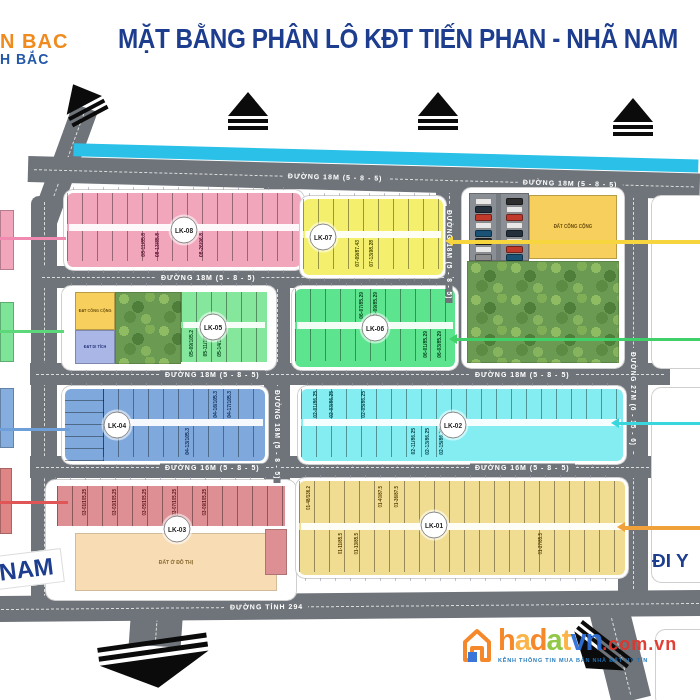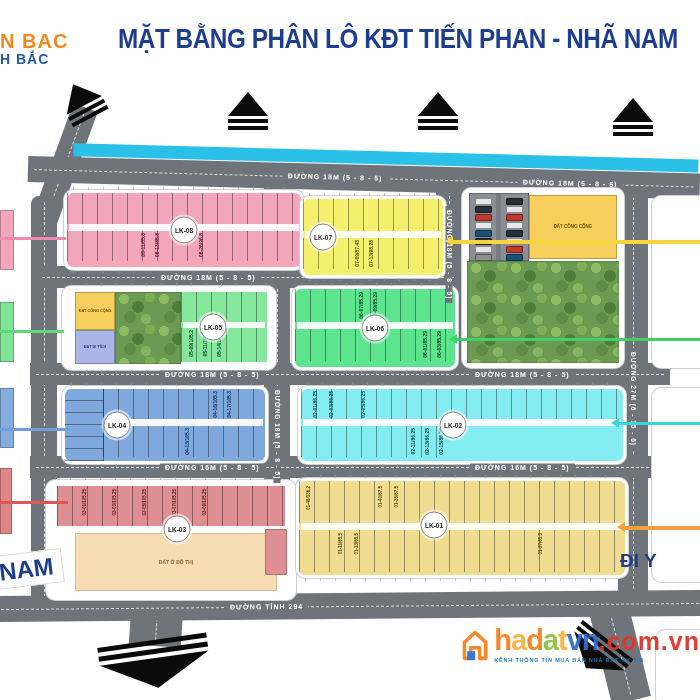--- a/index.html
+++ b/index.html
@@ -60,21 +60,21 @@
   
   #parking{position:absolute;background:#8a8f95;border:1px solid rgba(0,0,0,.25);}
   #parking::before{content:"";position:absolute;left:26px;top:0;bottom:0;width:5px;background:#767b81;}
   .car{position:absolute;width:15px;height:5px;border-radius:1.5px;border:.5px solid rgba(0,0,0,.4);}
 
   
   #watermark{position:absolute;left:460px;top:626px;width:240px;z-index:9;display:flex;align-items:flex-start;opacity:.95;}
   #wm-text{margin-left:4px;}
   #wm-line{font-weight:bold;font-size:29px;line-height:1;white-space:nowrap;letter-spacing:-1px;}
   #wm-line .vn{color:#2e6fd6;}
-  #wm-line .dom{color:#e0352b;font-size:25px;letter-spacing:1px;}
+  #wm-line .dom{color:#e0352b;font-size:18px;letter-spacing:1px;}
   #wm-tagline{font-size:5.5px;font-weight:bold;color:#1b75bb;letter-spacing:.8px;margin-top:2px;white-space:nowrap;}
   .wl0{color:#f5821f;}.wl1{color:#fbb040;}.wl2{color:#f5821f;}.wl3{color:#8dc63f;}.wl4{color:#fbb040;}
 </style>
 </head>
 <body>
 
 <div id="stage">
 
   <div id="logo">
     <div class="l1">N BAC</div>
@@ -324,21 +324,21 @@
     <div class="head" style="border-right:8px solid #39d6de;"></div>
   </div>
   <div class="callout" style="left:624px;top:523px;width:76px;">
     <div class="line" style="background:#f0a13a;height:4px;"></div>
     <div class="head" style="border-right:8px solid #f0a13a;"></div>
   </div>
 
   <div class="dir-label" style="left:-4px;top:552px;font-size:24px;transform:rotate(-7deg);background:#fff;padding:2px 8px 2px 2px;border:1px solid #ddd;">
     <span>NAM</span>
   </div>
-  <div class="dir-label" style="left:620px;top:550px;font-size:19px;">
+  <div class="dir-label" style="left:652px;top:550px;font-size:19px;">
     <span>ĐI Y</span>
   </div>
 
   <div id="watermark">
     <svg width="34" height="38" viewBox="0 0 34 38">
       <path d="M5 16 L17 5 L29 16 L29 34 L22 34 L22 22 L12 22 L12 34 L5 34 Z" fill="none" stroke="#f5821f" stroke-width="4" stroke-linejoin="round"></path>
       <rect x="8" y="26" width="9" height="10" fill="#2e6fd6"></rect>
     </svg>
     <div id="wm-text">
       <div id="wm-line">

